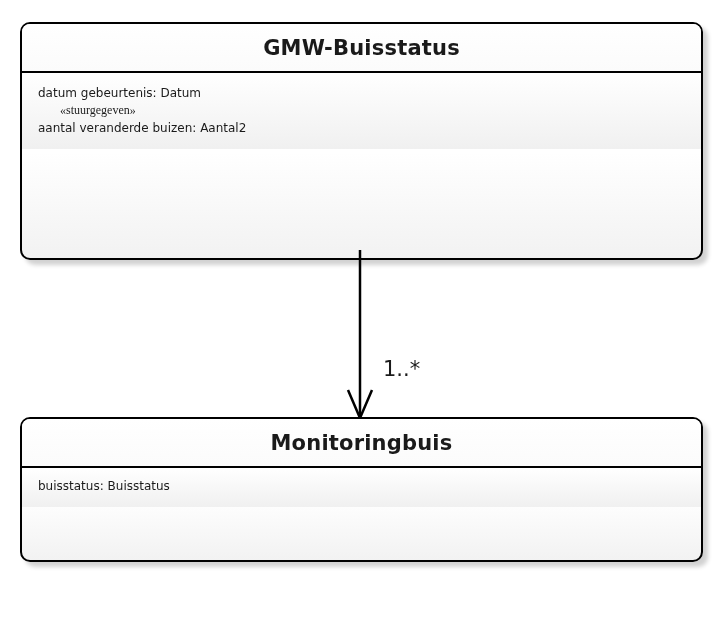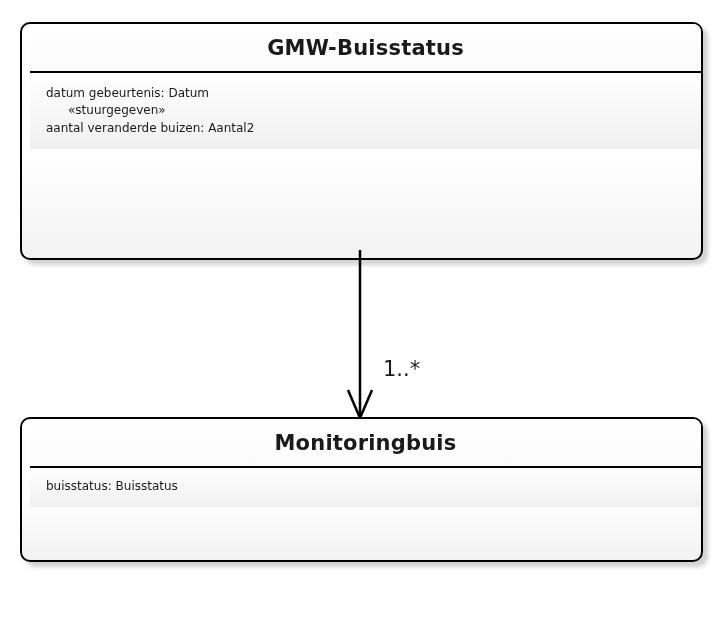--- a/index.html
+++ b/index.html
@@ -20,21 +20,20 @@
   }
 
   .uml-class {
     position: absolute;
     box-sizing: border-box;
     border: 2px solid #000000;
     border-radius: 10px;
     background: linear-gradient(to bottom, #ffffff 0%, #ffffff 55%, #f2f2f2 100%);
     box-shadow: 5px 5px 4px rgba(0,0,0,0.18);
     overflow: hidden;
-    padding-left: 8px;
   }
 
   .class-title {
     text-align: center;
     font-weight: bold;
     font-size: 21px;
     color: #1a1a1a;
     padding: 12px 10px 11px 10px;
     border-bottom: 2px solid #000000;
     background: linear-gradient(to bottom, #ffffff 0%, #fbfbfb 100%);
@@ -48,20 +47,21 @@
 
   .attr {
     font-size: 12px;
     color: #1a1a1a;
     line-height: 1.45;
     white-space: nowrap;
   }
 
   .attr.stereotype {
     padding-left: 22px;
+    font-family: Liberation Serif, serif;
   }
 
   
   #class-gmw {
     left: 20px;
     top: 22px;
     width: 683px;
     height: 238px;
   }
   #class-gmw .class-body {

